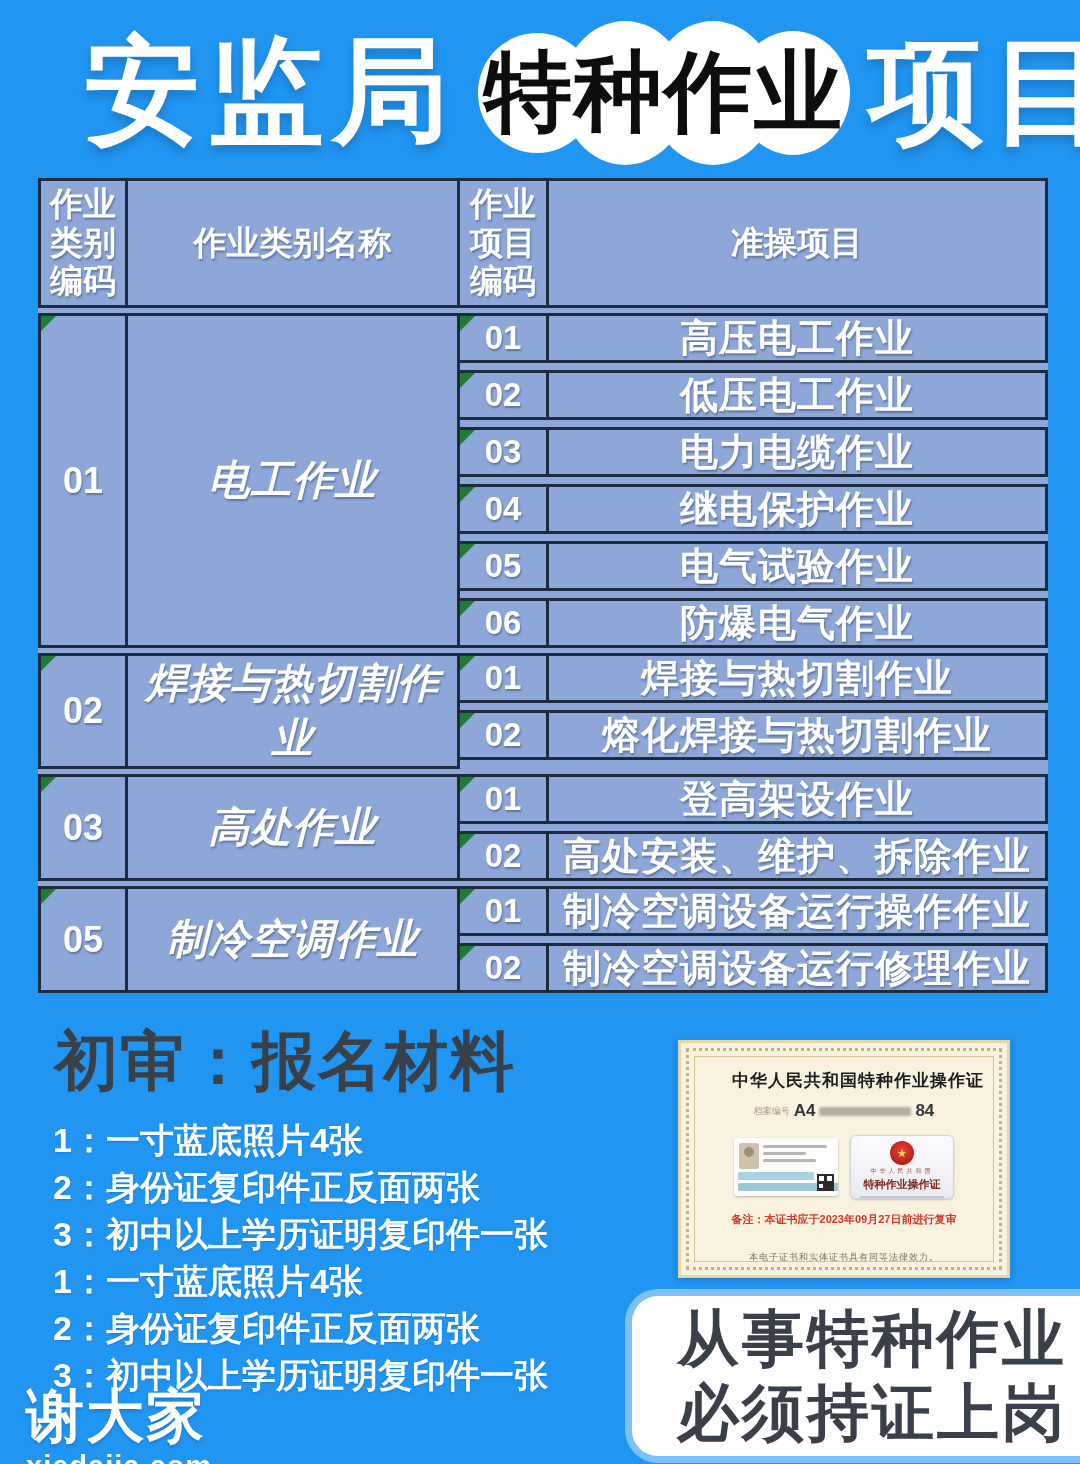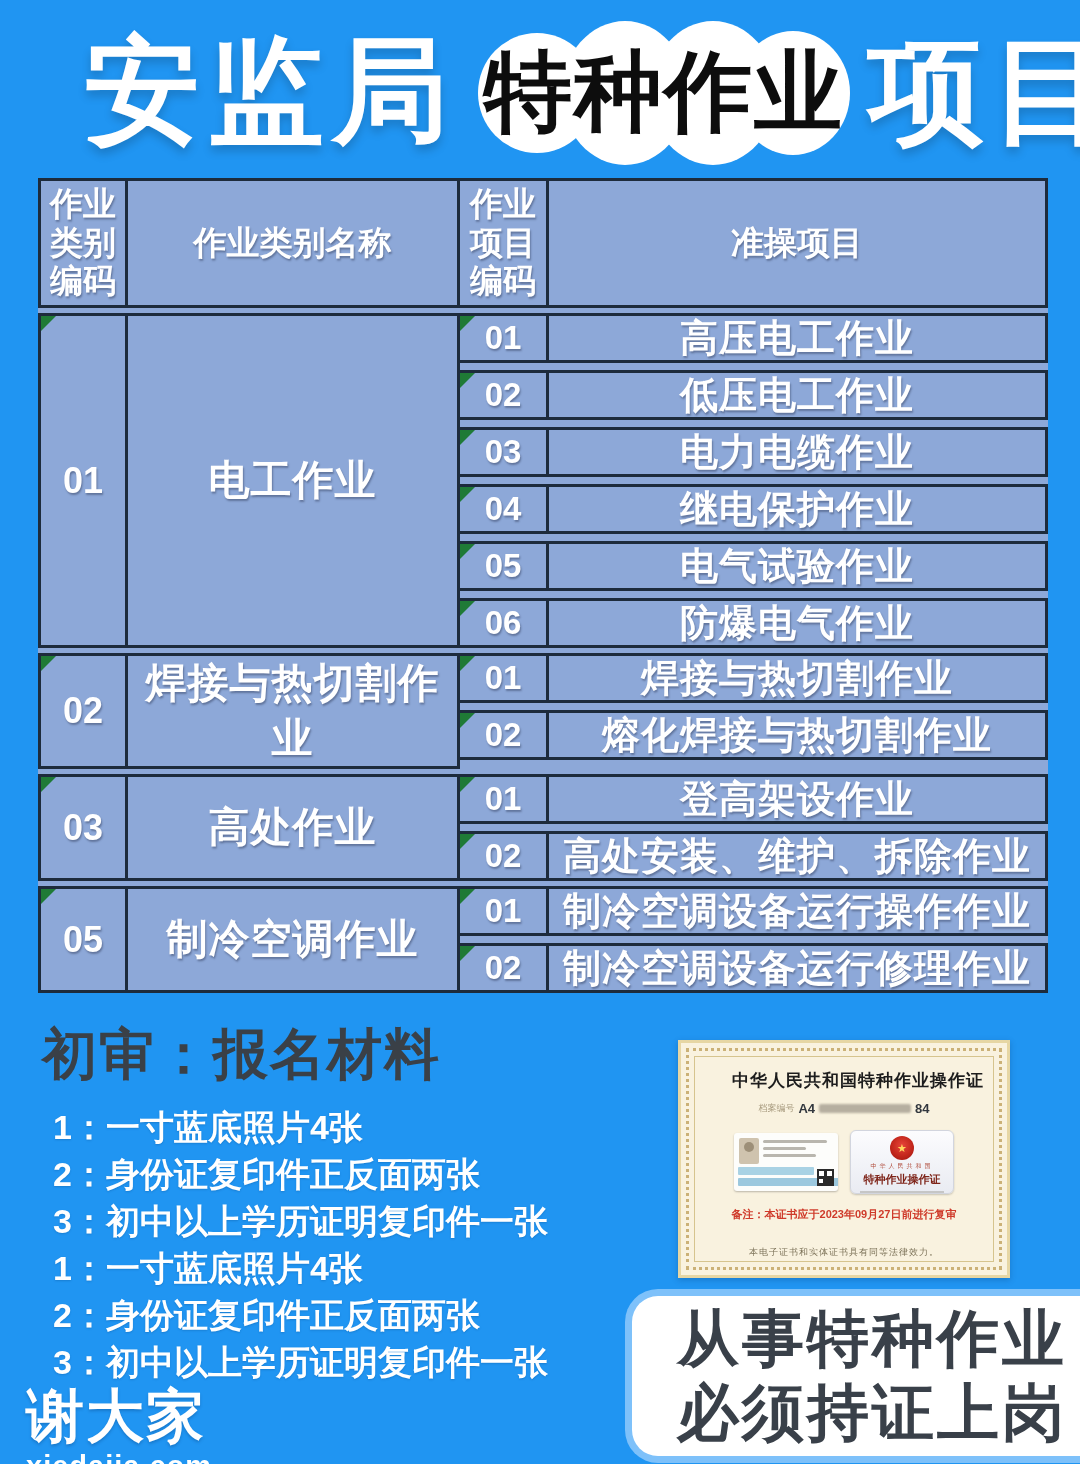--- a/index.html
+++ b/index.html
@@ -41,36 +41,36 @@
     text-shadow:1px 2px 2px rgba(25,35,60,0.38);
   }
   .thead { display:flex;border-radius:31px; }
   .thead .cell { height:130px; font-size:33px; line-height:1.18; white-space:pre-line; }
   .c1 { width:90px; flex:none; }
   .c2 { width:335px; flex:none; margin-left:-3px; }
   .c3 { width:92px; flex:none; margin-left:-3px; }
   .c4 { flex:1; margin-left:-3px; }
   .group { display:flex; margin-top:5px; }
   .gcode { font-size:36px; }
-  .gname { font-size:41px; letter-spacing:1px; }
+  .gname { font-size:41px; letter-spacing:1px;font-style:italic; }
   .subcol { flex:1; margin-left:-3px; display:flex; flex-direction:column; }
   .subrow { display:flex; height:50px; margin-bottom:7px; }
   .subrow:last-child { margin-bottom:0; }
   .scode { width:92px; flex:none; font-size:33px; }
   .sname { flex:1; margin-left:-3px; font-size:38px; letter-spacing:1px; }
   .tri {
     position:absolute; top:0; left:0; width:0; height:0;
     border-top:15px solid #1f7a36; border-right:15px solid transparent;
   }
 
   
   .req-block { position:absolute; left:30px; top:1018px; width:630px; color:#fff; }
   .req-heading {
-    font-size:55px; font-weight:900; color:#3a4047; letter-spacing:2px;
-    margin:0 0 12px 12px; white-space:nowrap;
+    font-size:64px; font-weight:900; color:#3a4047; letter-spacing:2px;
+    margin:0 0 12px 24px; white-space:nowrap;
   }
   .req-heading.second { margin-top:28px; }
   .req-item { font-size:34px; font-weight:700; line-height:47px; margin-left:23px;
     text-shadow:0 1px 2px rgba(0,60,120,0.25); white-space:nowrap; }
 
   
   .watermark { position:absolute; left:26px; top:1378px; color:#fff; z-index:5; }
   .wm-name { font-size:58px; font-weight:900; letter-spacing:2px;
     text-shadow:0 2px 3px rgba(0,40,90,0.25); }
   .wm-site { font-size:29px; font-weight:800; margin-top:-6px; letter-spacing:1px; }
@@ -80,21 +80,21 @@
     position:absolute; left:678px; top:1040px; width:332px; height:238px;
     background:#f9f2df; border:3px solid #e6d6a4;
     box-shadow:0 2px 6px rgba(0,40,90,0.25);
   }
   .cert-frame1 { position:absolute; inset:5px; border:3px dotted #cbb177; pointer-events:none; }
   .cert-frame2 { position:absolute; inset:13px; border:1px solid #d6c48e; pointer-events:none; }
   .cert-title { margin-top:26px; text-align:center; font-size:17px; font-weight:800;
     color:#1d1d1d; letter-spacing:1px;padding-left:28px; }
   .cert-number { margin-top:9px; display:flex; align-items:center; justify-content:center; gap:4px; }
   .cert-number .lbl { font-size:9px; color:#a79a7e; }
-  .cert-number .num { font-size:13px; font-weight:800; color:#33383f; }
+  .cert-number .num { font-size:17px; font-weight:800; color:#33383f; }
   .cert-number .redact { width:92px; height:9px; background:#b6afa0; border-radius:2px; filter:blur(1px); }
   .cards-row { display:flex; justify-content:center; align-items:center; gap:12px; margin-top:14px; }
   .idcard {
     position:relative; width:104px; height:58px; background:#fdfdfb; border-radius:3px;
     box-shadow:0 1px 2px rgba(0,0,0,0.25); overflow:hidden; padding:5px 4px 0 5px;
   }
   .idcard-top { display:flex; gap:4px; }
   .id-photo { width:20px; height:26px; background:#cfc3ae; border-radius:2px; position:relative; flex:none; }
   .id-photo::after { content:""; position:absolute; left:5px; top:4px; width:10px; height:10px;
     border-radius:50%; background:#9d8f78; }

